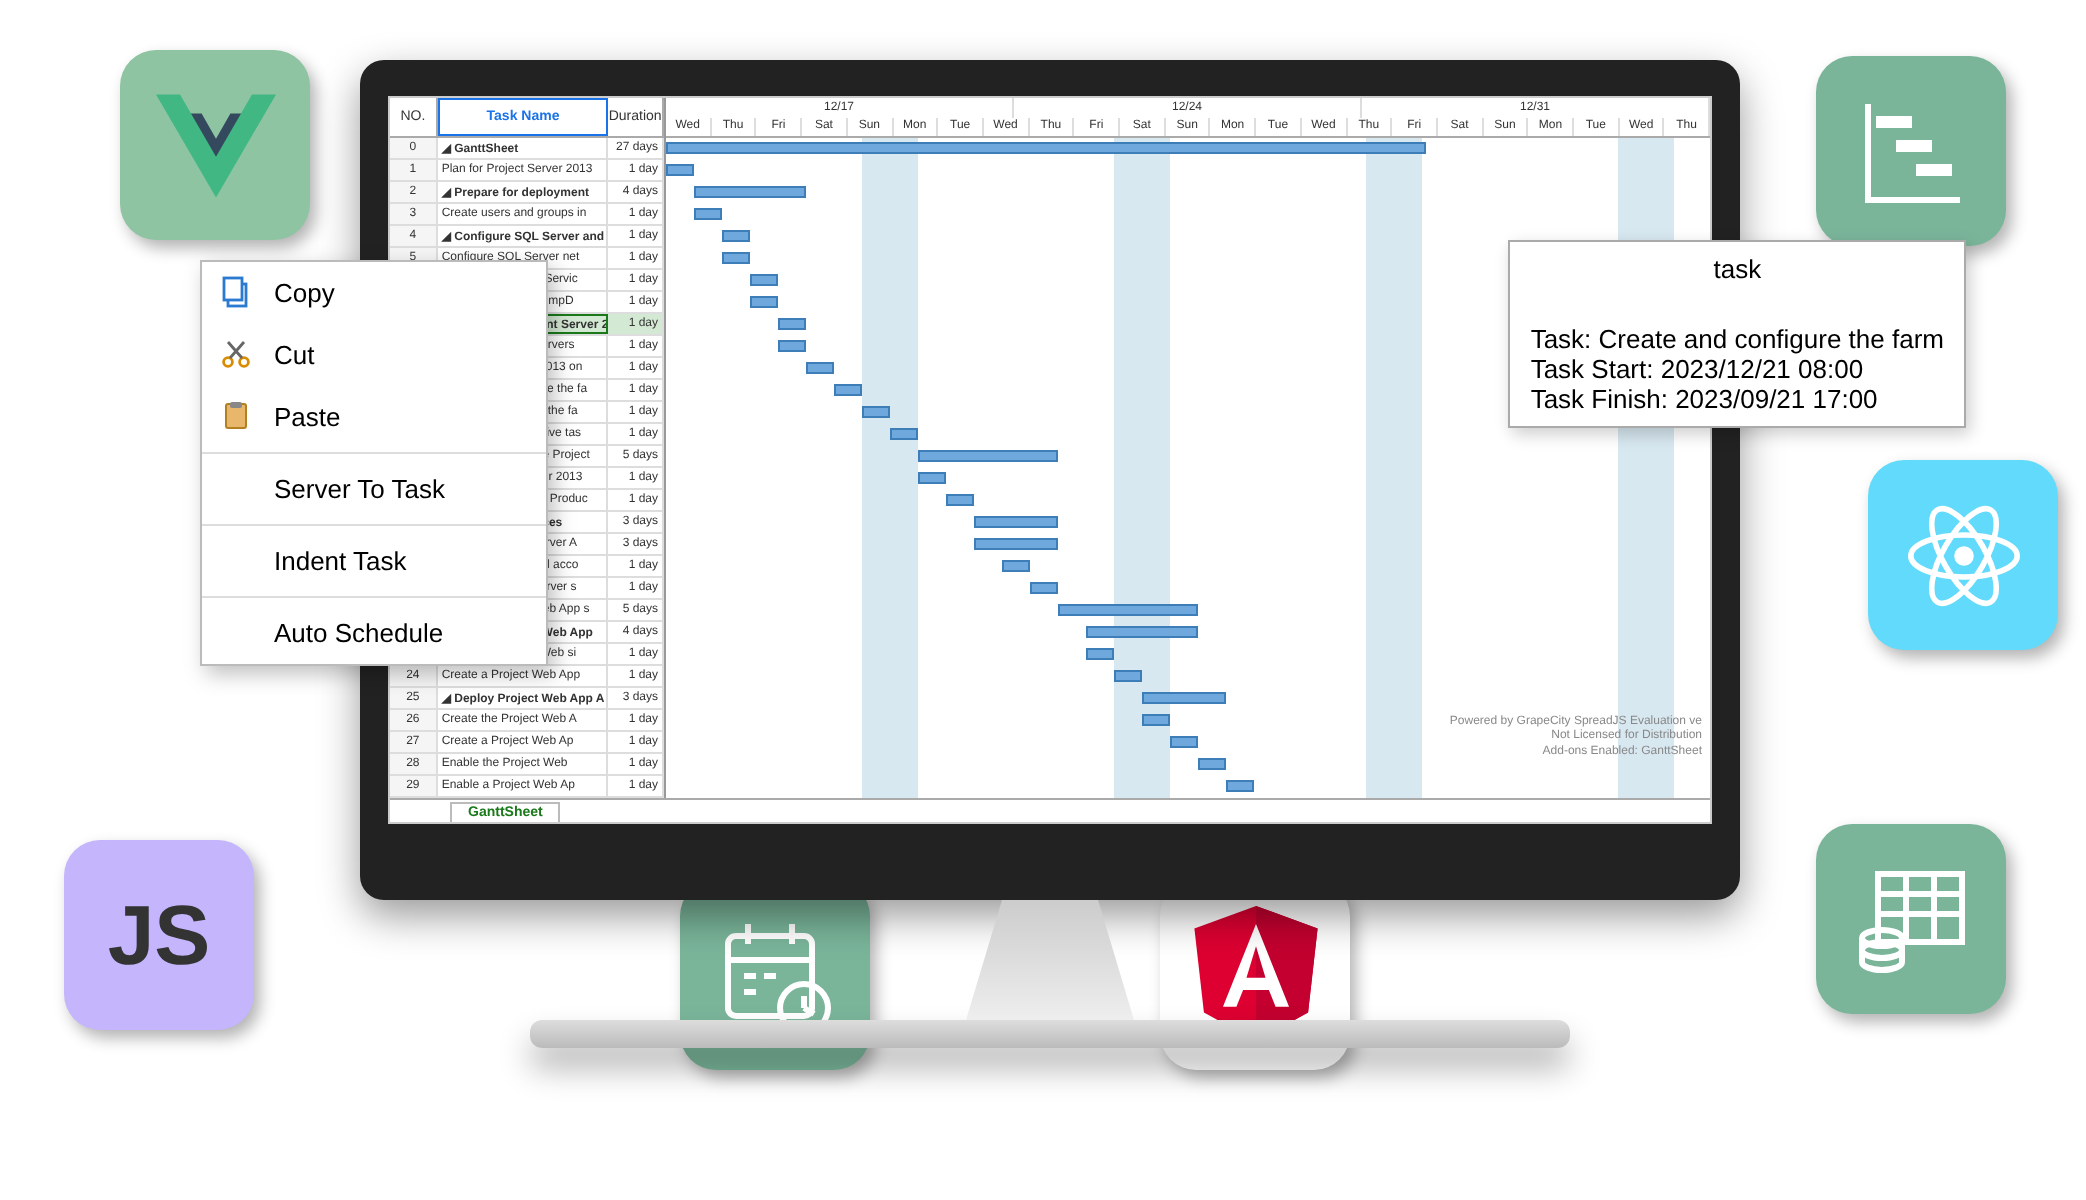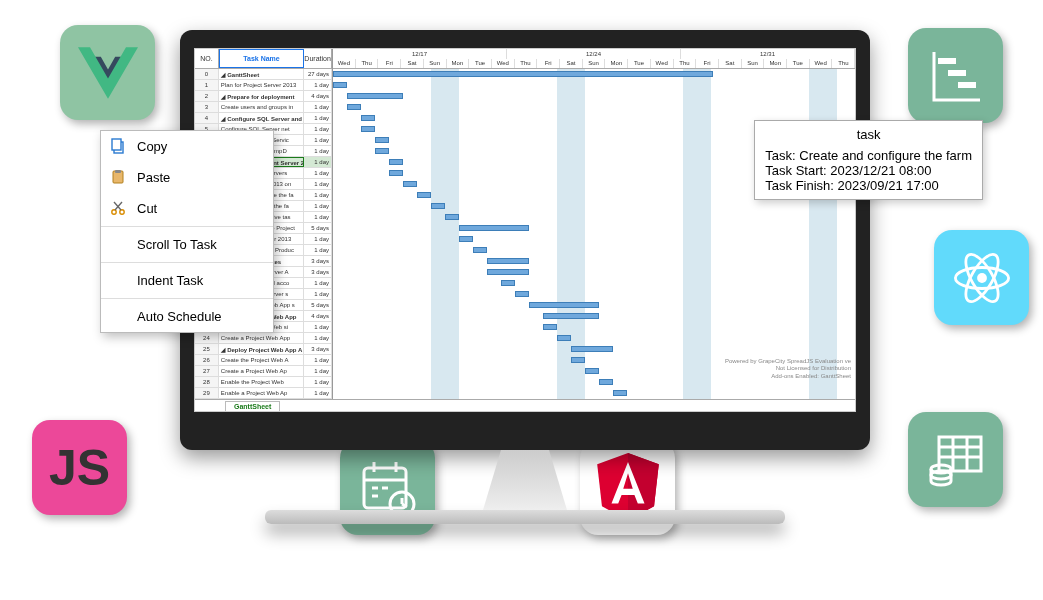--- a/index.html
+++ b/index.html
@@ -1,19 +1,19 @@
 <!DOCTYPE html>
 <html><head>
 <meta charset="utf-8">
 <style>
 *{box-sizing:border-box;margin:0;padding:0;font-family:Arial,sans-serif}
 body{width:1043px;height:600px;background:#ffffff;position:relative;overflow:hidden}
 .badge{position:absolute;width:90px;height:90px;border-radius:18px;display:flex;align-items:center;justify-content:center;box-shadow:3px 4px 8px rgba(0,0,0,.3)}
 .badge-vue{top:25px;left:60px;background:#8fc4a3;width:95px;height:95px}
-.badge-js{top:420px;left:32px;background:#ec4899;width:95px;height:95px;font-weight:800;font-size:50px;color:#333}
+.badge-js{top:420px;left:32px;background:#c4b5fd;width:95px;height:95px;font-weight:800;font-size:42px;color:#333}
 .badge-gantt{top:28px;right:40px;background:#7ab59a;width:95px;height:95px}
 .badge-react{top:230px;right:14px;background:#61dafb;width:95px;height:95px}
 .badge-table{top:412px;right:40px;background:#7ab59a;width:95px;height:95px}
 .badge-cal{top:440px;left:340px;background:#7ab59a;width:95px;height:95px}
 .badge-angular{top:440px;left:580px;background:#fff;width:95px;height:95px}
 .monitor{position:absolute;left:180px;top:30px;width:690px}
 .screen{width:690px;height:420px;background:#222;border-radius:12px;padding:18px 14px 38px 14px;box-shadow:0 8px 20px rgba(0,0,0,.4)}
 .app{width:100%;height:100%;background:#fff;border:1px solid #ccc;display:flex;flex-direction:column;font-size:7px;color:#333}
 .stand{width:120px;height:60px;background:linear-gradient(#ccc,#eee);margin:0 auto;clip-path:polygon(30% 0,70% 0,85% 100%,15% 100%)}
 .base{width:520px;height:14px;background:linear-gradient(#ddd,#bbb);margin:0 auto;border-radius:6px;box-shadow:0 10px 16px rgba(0,0,0,.3)}
@@ -41,21 +41,21 @@
 .gantt-body{flex:1;position:relative;background:repeating-linear-gradient(90deg,#fff 0,#fff 98px,#d8e8f0 98px,#d8e8f0 126px)}
 .bar{position:absolute;height:6px;background:#6fa8dc;border:1px solid #3d7eb8}
 .tabstrip{height:16px;border-top:1px solid #aaa;display:flex;align-items:center;padding-left:30px;gap:4px}
 .tab{padding:1px 8px;font-size:7px;border:1px solid #bbb;border-bottom:none;background:#f5f5f5}
 .tab.active{background:#fff;color:#1a7a1a;font-weight:bold}
 .ctx-menu{position:absolute;left:100px;top:130px;width:174px;background:#fff;border:1px solid #bbb;box-shadow:3px 4px 10px rgba(0,0,0,.25);font-size:13px;z-index:50}
 .ctx-item{padding:8px 12px 8px 36px;position:relative;cursor:pointer}
 .ctx-sep{border-top:1px solid #ddd;margin:2px 0}
 .ctx-icon{position:absolute;left:9px;top:7px;width:16px;height:16px}
 .tooltip{position:absolute;right:60px;top:120px;background:#fff;border:1px solid #aaa;padding:6px 10px;font-size:13px;box-shadow:2px 3px 8px rgba(0,0,0,.2);z-index:50}
-.tooltip .tt-title{text-align:center;margin-bottom:6px}
+.tooltip .tt-title{text-align:center;margin-bottom:20px}
 .watermark{position:absolute;right:4px;bottom:18px;font-size:6px;color:#888;text-align:right;line-height:1.3}
 svg{display:block}
 </style>
 </head>
 <body>
 
 <div class="badge badge-vue">
 <svg width="60" height="52" viewBox="0 0 100 86">
       <path fill="#35495e" d="M50 60 L25 16 L38 16 L50 37 L62 16 L75 16 Z"></path>
       <path fill="#41b883" d="M50 86 L0 0 L20 0 L50 52 L80 0 L100 0 Z"></path>
@@ -367,36 +367,36 @@
 <div class="ctx-menu">
   <div class="ctx-item">
     <svg class="ctx-icon" viewBox="0 0 16 16">
         <rect x="4" y="4" width="9" height="11" fill="none" stroke="#2a7ad1" stroke-width="1.4"></rect>
         <rect x="2" y="1" width="9" height="11" fill="#fff" stroke="#2a7ad1" stroke-width="1.4"></rect>
       </svg>
     <span>Copy</span>
   </div>
   <div class="ctx-item">
     <svg class="ctx-icon" viewBox="0 0 16 16">
-        <rect x="3" y="2" width="10" height="12" rx="1" fill="#e8b76b" stroke="#b3801f" stroke-width="1"></rect>
-        <rect x="5" y="1" width="6" height="3" rx="1" fill="#888"></rect>
-      </svg>
-    <span>Paste</span>
-  </div>
-  <div class="ctx-item">
-    <svg class="ctx-icon" viewBox="0 0 16 16">
         <circle cx="4" cy="12" r="2.2" fill="none" stroke="#d98c00" stroke-width="1.4"></circle>
         <circle cx="12" cy="12" r="2.2" fill="none" stroke="#d98c00" stroke-width="1.4"></circle>
         <line x1="5" y1="10" x2="12" y2="2" stroke="#666" stroke-width="1.4"></line>
         <line x1="11" y1="10" x2="4" y2="2" stroke="#666" stroke-width="1.4"></line>
       </svg>
     <span>Cut</span>
   </div>
+  <div class="ctx-item">
+    <svg class="ctx-icon" viewBox="0 0 16 16">
+        <rect x="3" y="2" width="10" height="12" rx="1" fill="#e8b76b" stroke="#b3801f" stroke-width="1"></rect>
+        <rect x="5" y="1" width="6" height="3" rx="1" fill="#888"></rect>
+      </svg>
+    <span>Paste</span>
+  </div>
   <div class="ctx-sep"></div>
-  <div class="ctx-item"><span>Scroll To Task</span></div>
+  <div class="ctx-item"><span>Server To Task</span></div>
   <div class="ctx-sep"></div>
   <div class="ctx-item"><span>Indent Task</span></div>
   <div class="ctx-sep"></div>
   <div class="ctx-item"><span>Auto Schedule</span></div>
 </div>
 
 <div class="tooltip">
   <div class="tt-title">task</div>
   <div>Task: Create and configure the farm</div>
   <div>Task Start: 2023/12/21 08:00</div>

